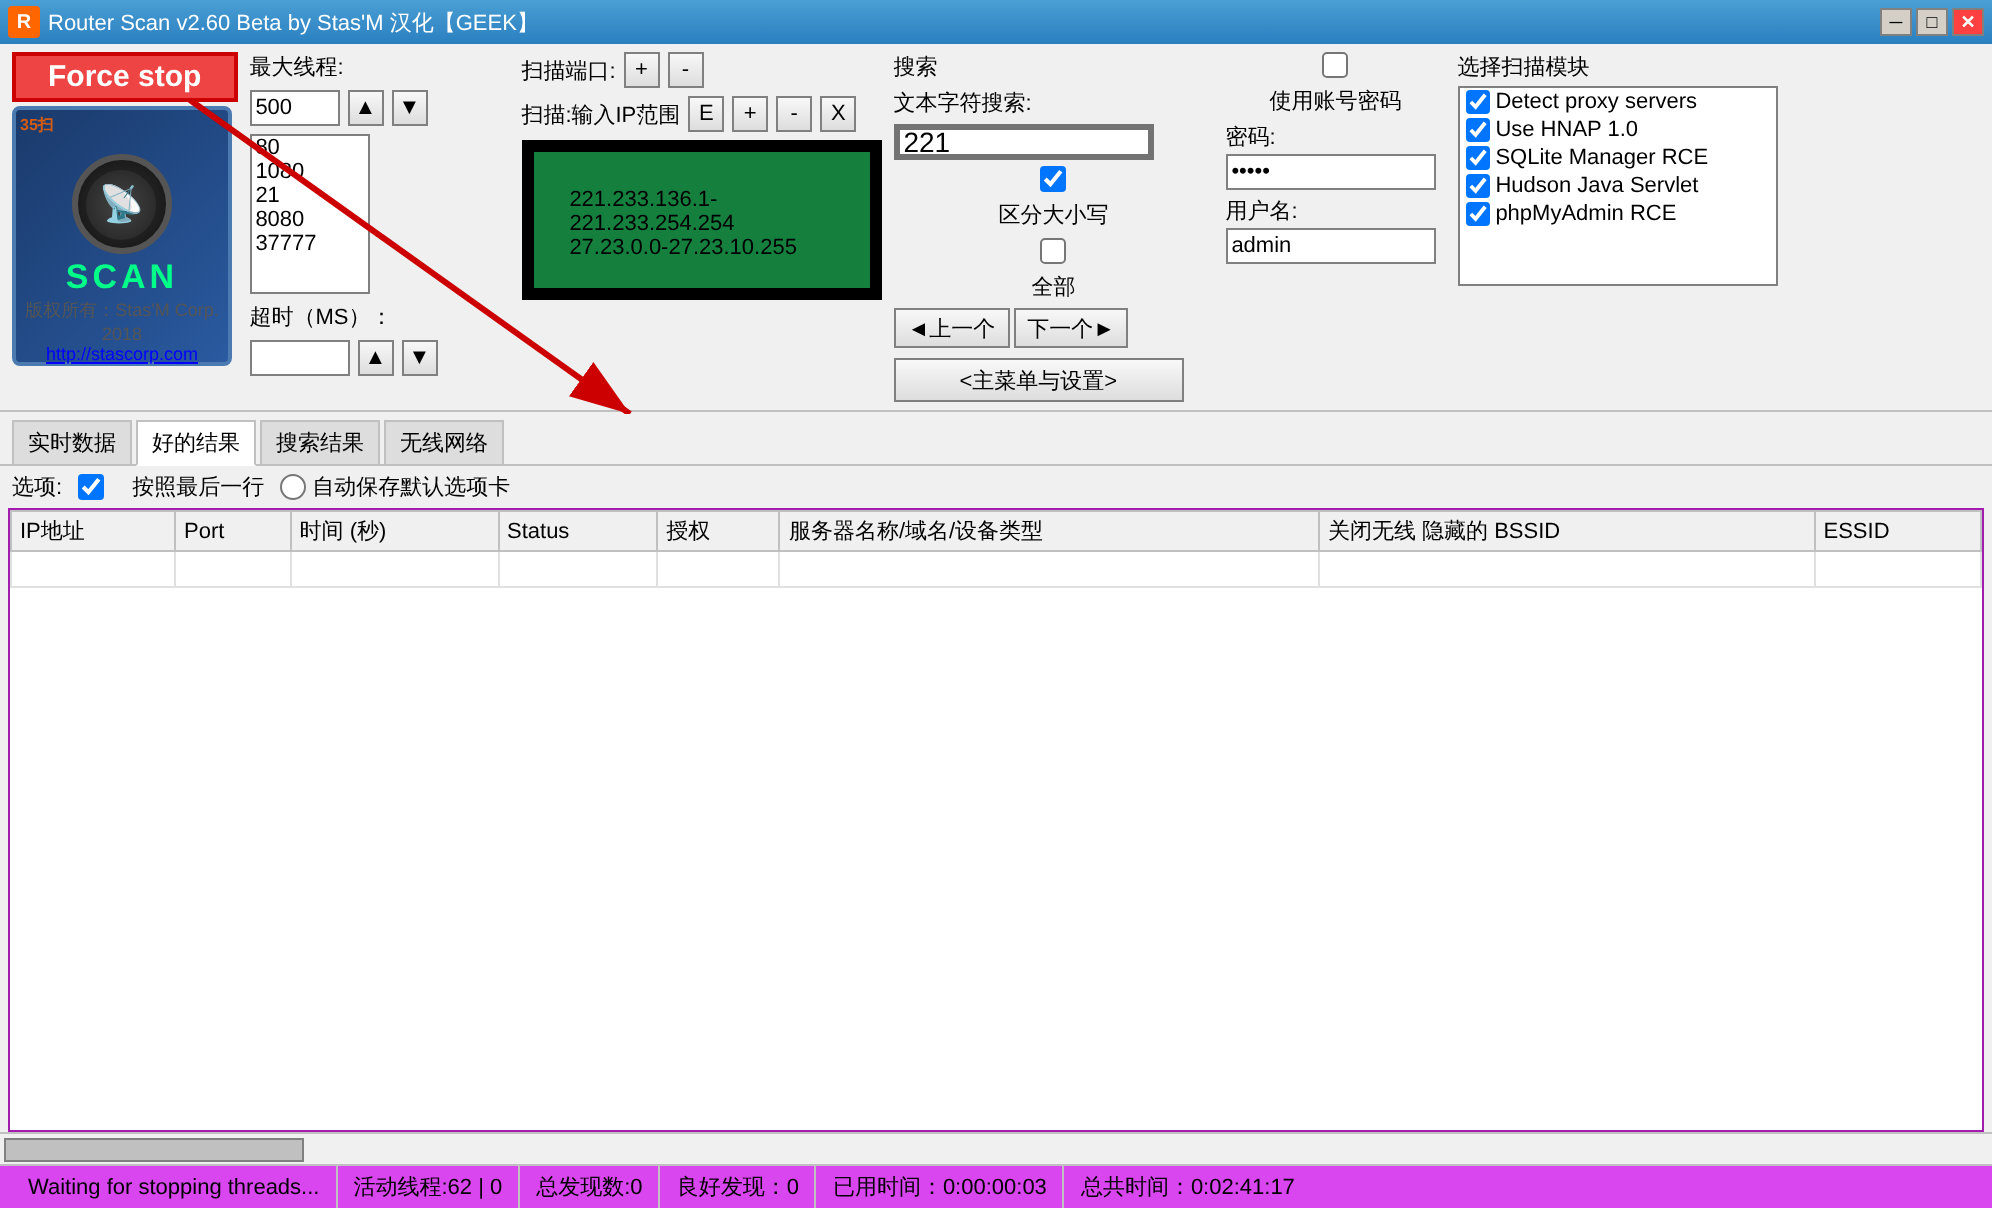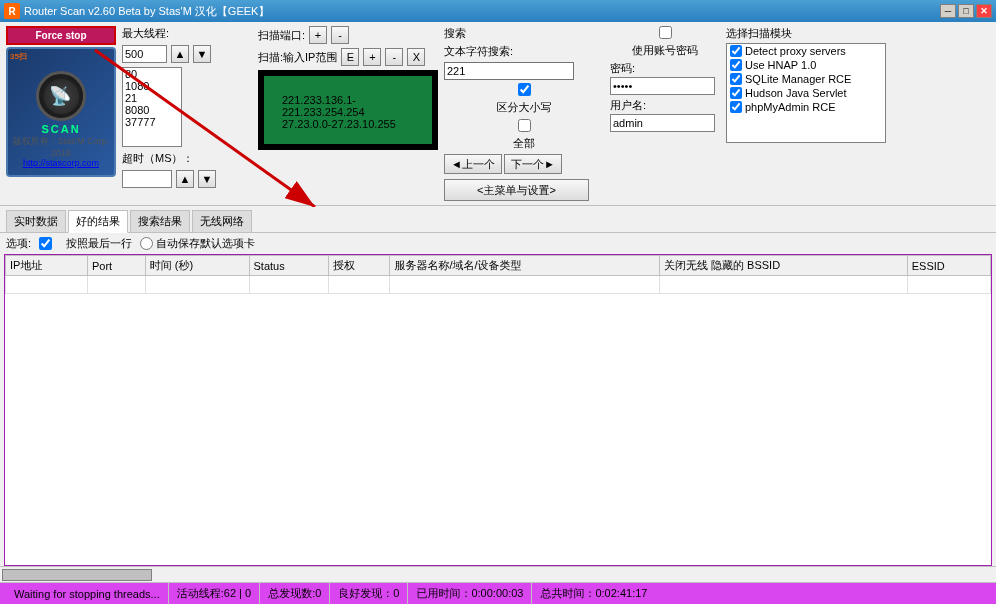--- a/index.html
+++ b/index.html
@@ -130,33 +130,33 @@
       display: flex;
       align-items: center;
       justify-content: center;
     }
     .scan-wifi {
       color: #00aaff;
       font-size: 18px;
     }
     .scan-label {
       color: #00ff88;
-      font-size: 11px;
+      font-size: 17px;
       font-weight: bold;
       margin-top: 2px;
       letter-spacing: 2px;
     }
 
     
     .force-stop-btn {
-      background: #be185d;
+      background: #ef4444;
       color: white;
       border: 2px solid #cc0000;
       padding: 2px 16px;
-      font-size: 10px;
+      font-size: 15px;
       cursor: pointer;
       font-weight: bold;
       position: absolute;
       top: 2px;
       left: 2px;
       white-space: nowrap;
     }
 
     .ctrl-row {
       display: flex;
@@ -217,25 +217,25 @@
 
     
     .search-area {
       width: 160px;
       display: flex;
       flex-direction: column;
       gap: 3px;
     }
 
     .search-input {
-      border: 1px solid #737373;
+      border: 3px solid #737373;
       background: white;
       height: 18px;
       width: 130px;
-      font-size: 11px;
+      font-size: 14px;
       padding: 0 2px;
     }
 
     .checkbox-row {
       display: flex;
       align-items: center;
       gap: 4px;
       font-size: 11px;
       flex-direction: column;
     }

